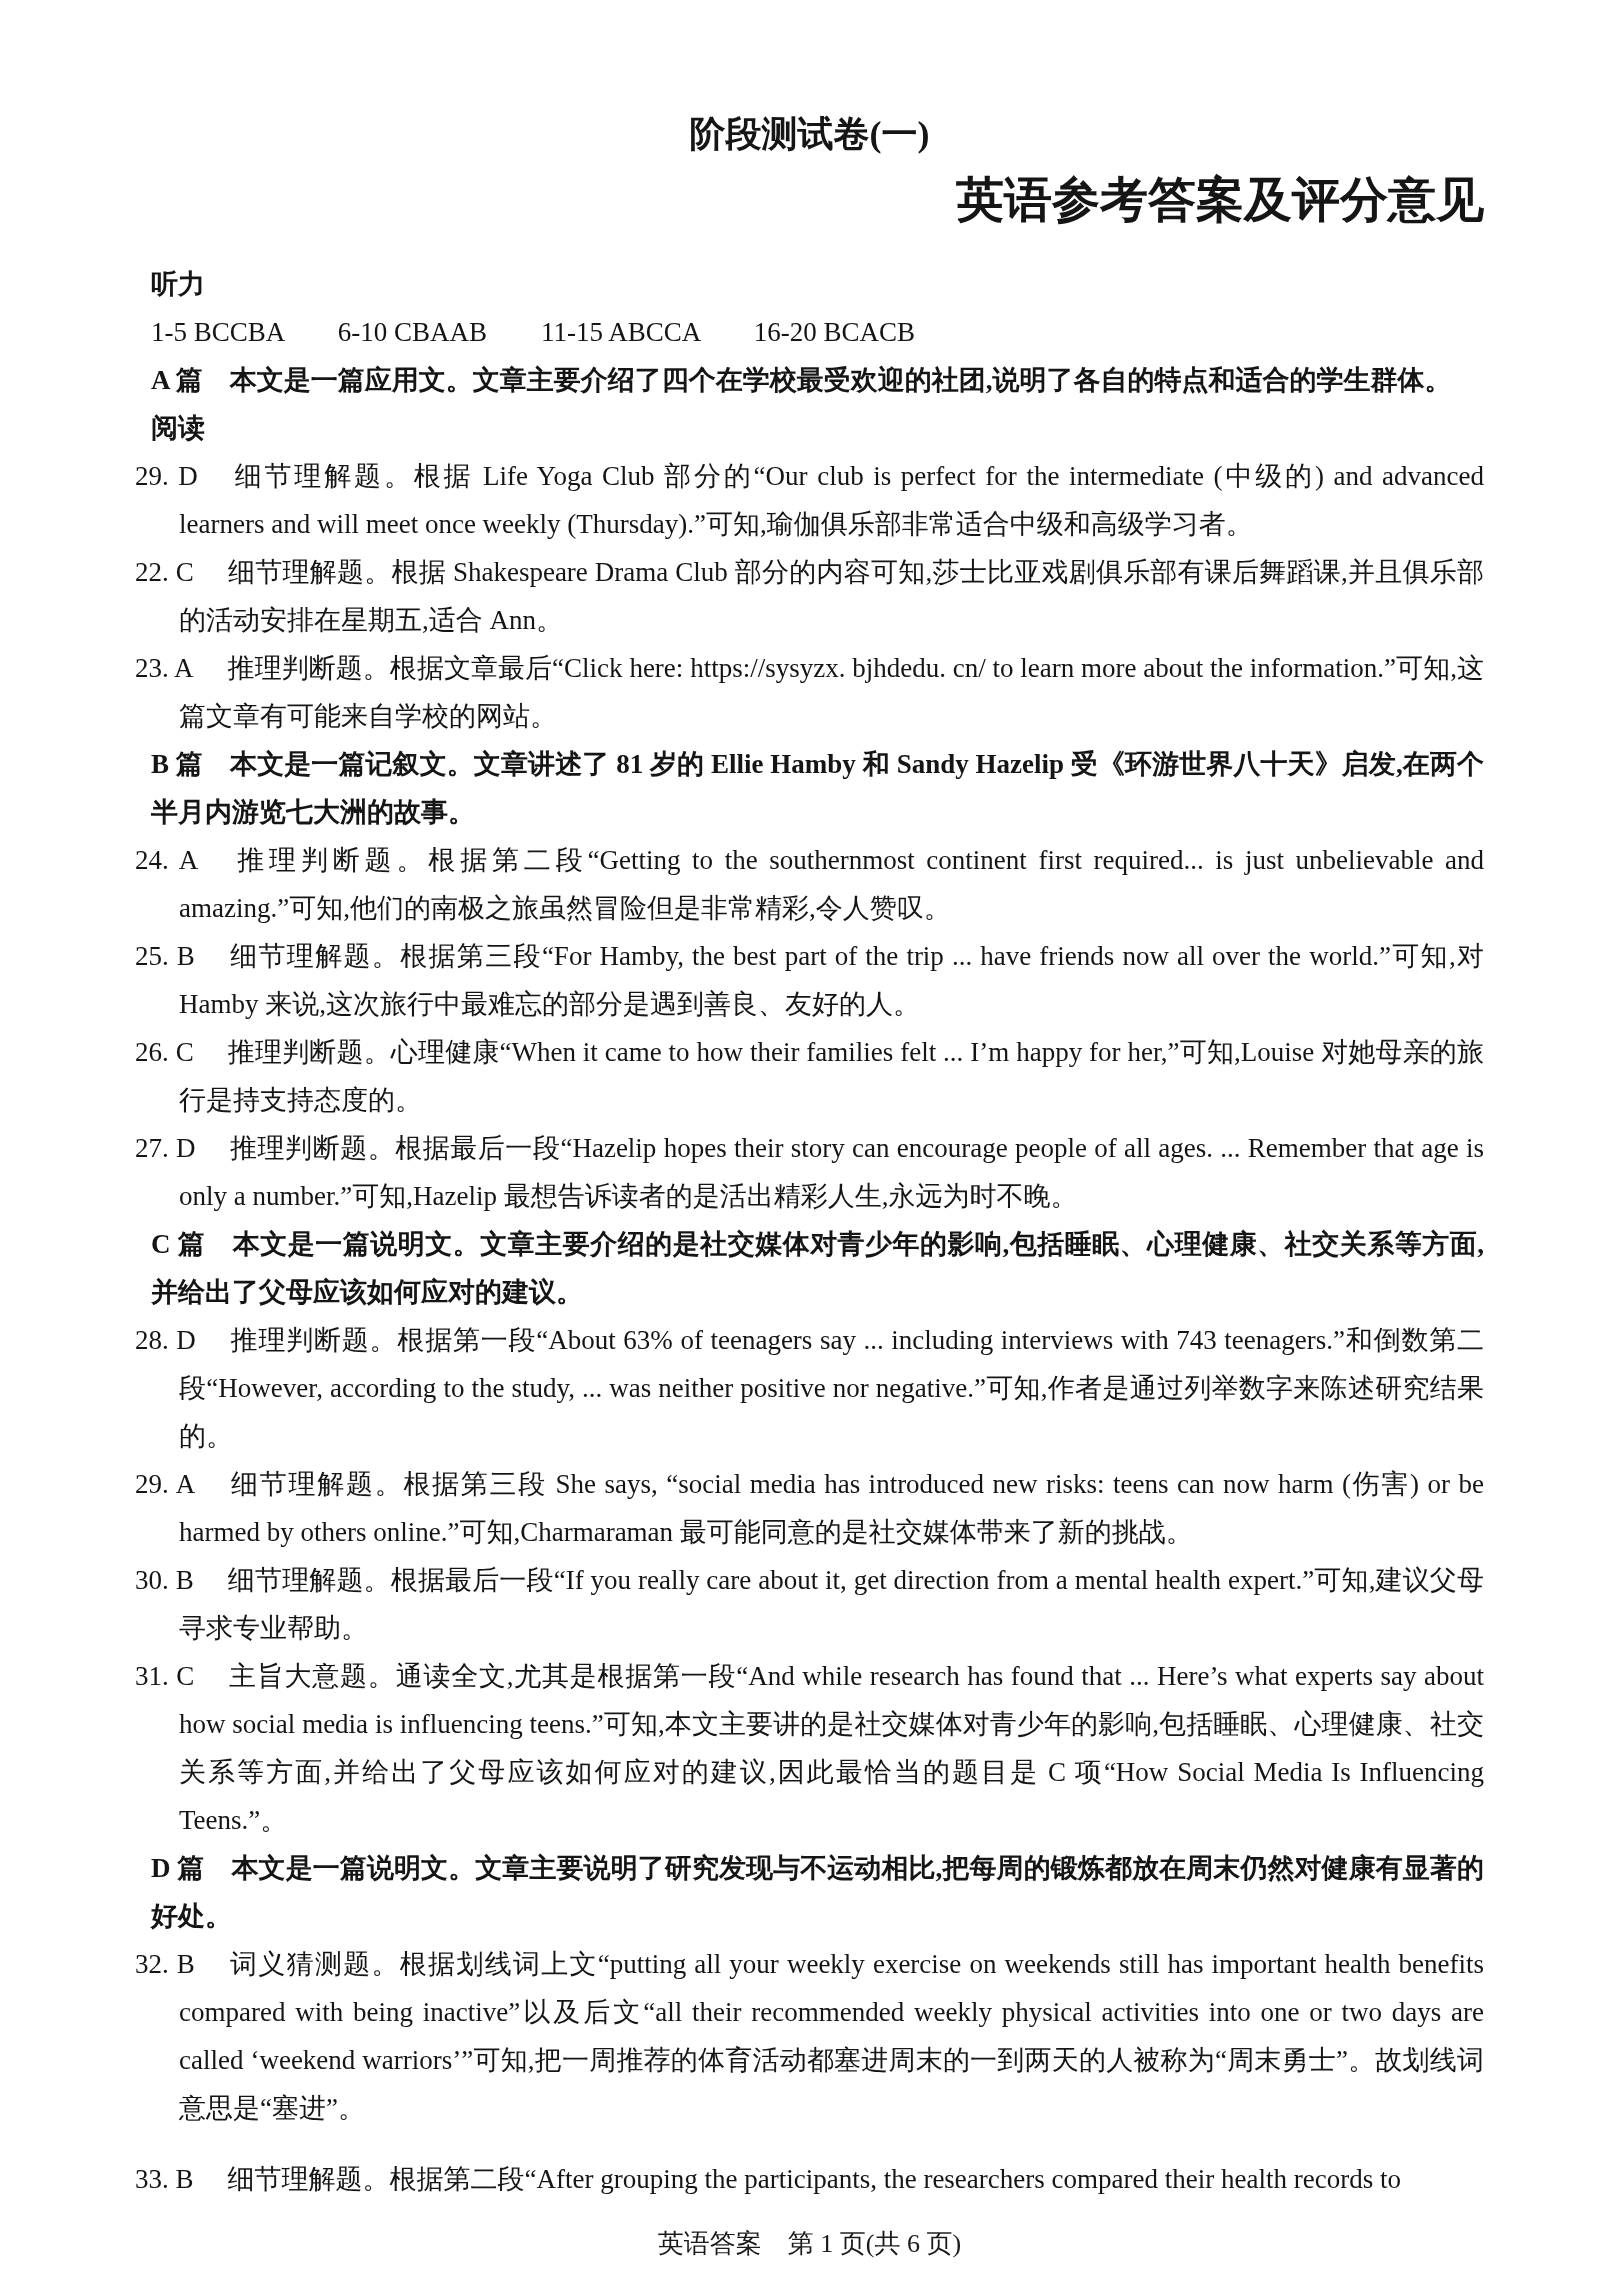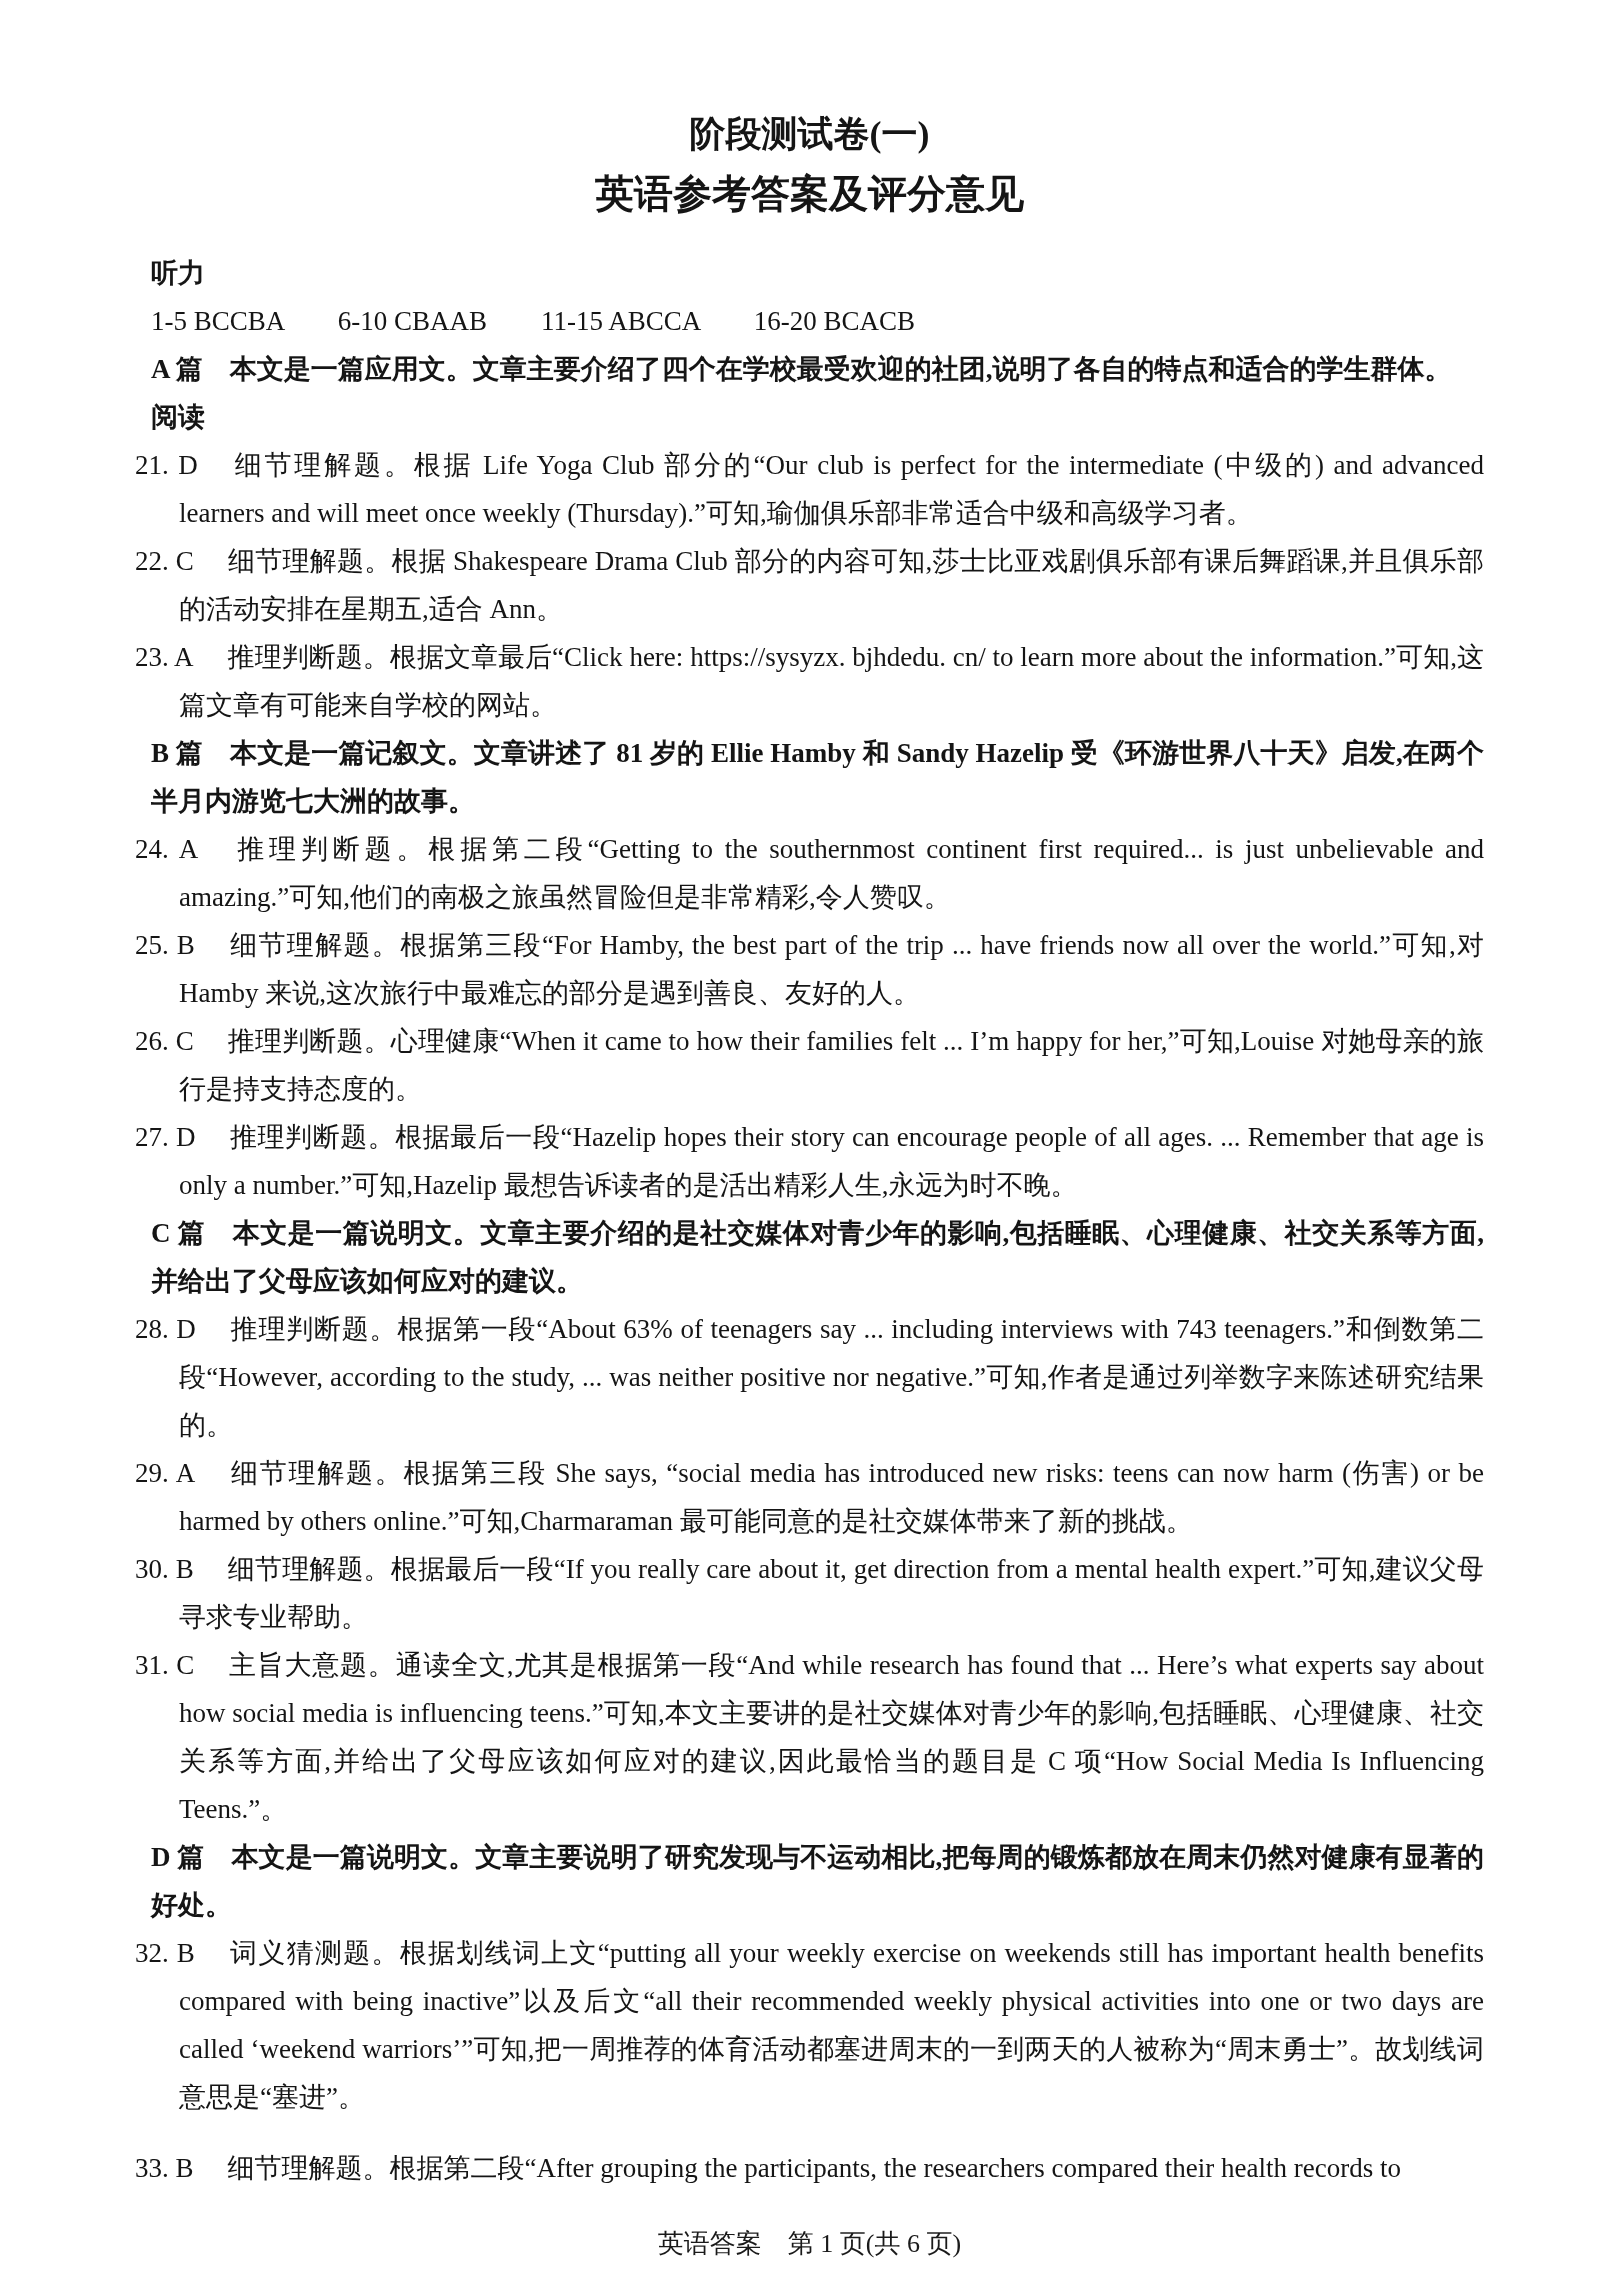--- a/index.html
+++ b/index.html
@@ -20,22 +20,22 @@
   }
   .title {
     margin: 0 0 13.3px 0;
     text-align: center;
     font-size: 36px;
     font-weight: bold;
     line-height: 1.25;
   }
   .subtitle {
     margin: 0 0 30px 0;
-    text-align: center;
-    font-size: 39px;
+    text-align: right;
+    font-size: 48px;
     font-weight: bold;
     font-family: "Liberation Sans", "DejaVu Sans", sans-serif;
     line-height: 1.25;
   }
   .content {
     font-size: 27px;
     line-height: 48px;
     text-align: justify;
   }
   .block { margin: 0; padding-left: 16px; }
@@ -61,21 +61,21 @@
 <body>
 
 <div class="page">
   <h1 class="title">阶段测试卷(一)</h1>
   <h2 class="subtitle">英语参考答案及评分意见</h2>
   <div class="content" id="content">
       <div class="block heading">听力</div>
       <div class="block plain">1-5 BCCBA　　6-10 CBAAB　　11-15 ABCCA　　16-20 BCACB</div>
       <div class="block passage">A 篇　本文是一篇应用文。文章主要介绍了四个在学校最受欢迎的社团,说明了各自的特点和适合的学生群体。</div>
       <div class="block heading">阅读</div>
-      <div class="block item"><span class="num">21. D</span><span class="qtype">细节理解题。</span><span class="body">根据 Life Yoga Club 部分的“Our club is perfect for the intermediate (中级的) and advanced learners and will meet once weekly (Thursday).”可知,瑜伽俱乐部非常适合中级和高级学习者。</span></div>
+      <div class="block item"><span class="num">29. D</span><span class="qtype">细节理解题。</span><span class="body">根据 Life Yoga Club 部分的“Our club is perfect for the intermediate (中级的) and advanced learners and will meet once weekly (Thursday).”可知,瑜伽俱乐部非常适合中级和高级学习者。</span></div>
       <div class="block item"><span class="num">22. C</span><span class="qtype">细节理解题。</span><span class="body">根据 Shakespeare Drama Club 部分的内容可知,莎士比亚戏剧俱乐部有课后舞蹈课,并且俱乐部的活动安排在星期五,适合 Ann。</span></div>
       <div class="block item"><span class="num">23. A</span><span class="qtype">推理判断题。</span><span class="body">根据文章最后“Click here: https://sysyzx. bjhdedu. cn/ to learn more about the information.”可知,这篇文章有可能来自学校的网站。</span></div>
       <div class="block passage">B 篇　本文是一篇记叙文。文章讲述了 81 岁的 Ellie Hamby 和 Sandy Hazelip 受《环游世界八十天》启发,在两个半月内游览七大洲的故事。</div>
       <div class="block item"><span class="num">24. A</span><span class="qtype">推理判断题。</span><span class="body">根据第二段“Getting to the southernmost continent first required... is just unbelievable and amazing.”可知,他们的南极之旅虽然冒险但是非常精彩,令人赞叹。</span></div>
       <div class="block item"><span class="num">25. B</span><span class="qtype">细节理解题。</span><span class="body">根据第三段“For Hamby, the best part of the trip ... have friends now all over the world.”可知,对 Hamby 来说,这次旅行中最难忘的部分是遇到善良、友好的人。</span></div>
       <div class="block item"><span class="num">26. C</span><span class="qtype">推理判断题。</span><span class="body">心理健康“When it came to how their families felt ... I’m happy for her,”可知,Louise 对她母亲的旅行是持支持态度的。</span></div>
       <div class="block item"><span class="num">27. D</span><span class="qtype">推理判断题。</span><span class="body">根据最后一段“Hazelip hopes their story can encourage people of all ages. ... Remember that age is only a number.”可知,Hazelip 最想告诉读者的是活出精彩人生,永远为时不晚。</span></div>
       <div class="block passage">C 篇　本文是一篇说明文。文章主要介绍的是社交媒体对青少年的影响,包括睡眠、心理健康、社交关系等方面,并给出了父母应该如何应对的建议。</div>
       <div class="block item"><span class="num">28. D</span><span class="qtype">推理判断题。</span><span class="body">根据第一段“About 63% of teenagers say ... including interviews with 743 teenagers.”和倒数第二段“However, according to the study, ... was neither positive nor negative.”可知,作者是通过列举数字来陈述研究结果的。</span></div>
       <div class="block item"><span class="num">29. A</span><span class="qtype">细节理解题。</span><span class="body">根据第三段 She says, “social media has introduced new risks: teens can now harm (伤害) or be harmed by others online.”可知,Charmaraman 最可能同意的是社交媒体带来了新的挑战。</span></div>

